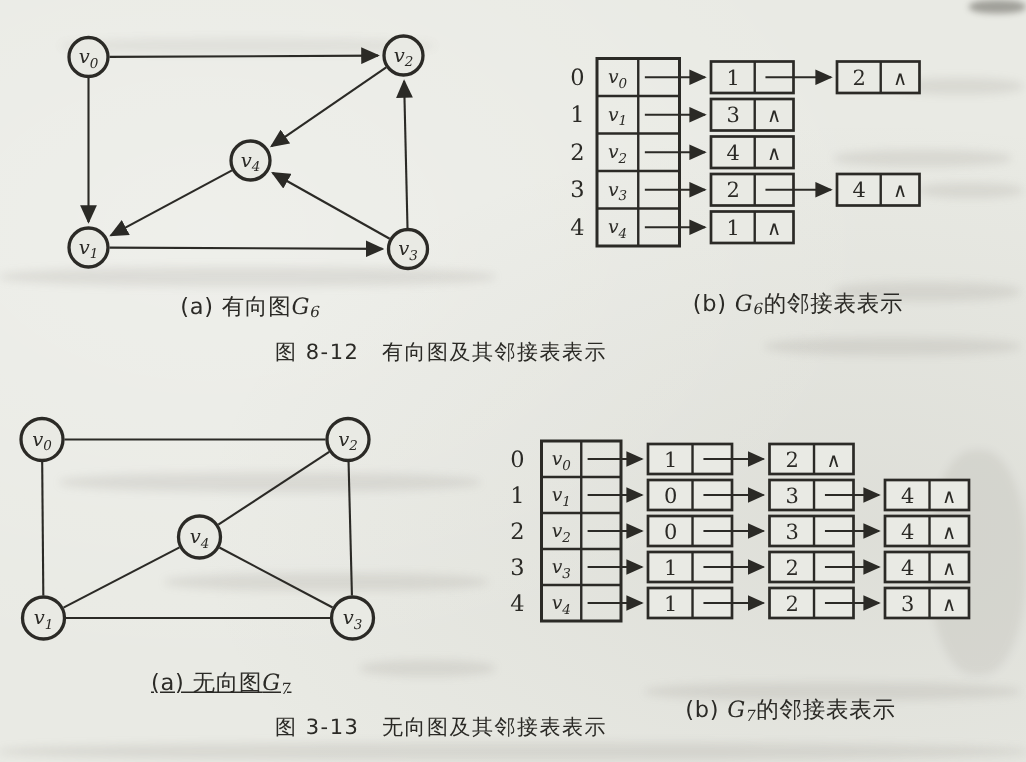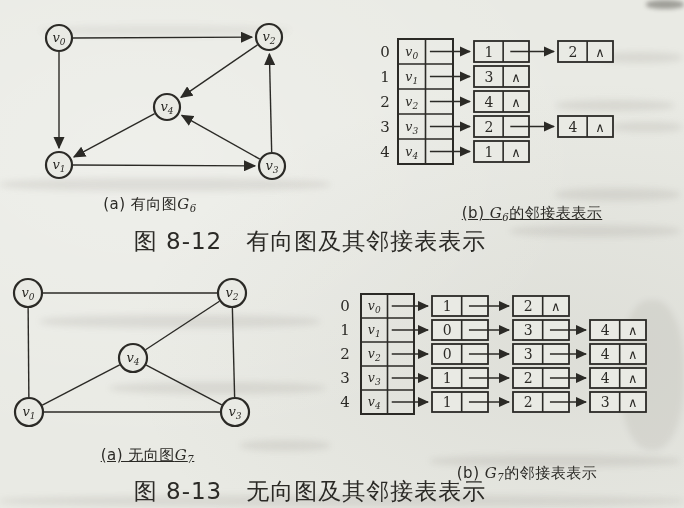--- a/index.html
+++ b/index.html
@@ -8,21 +8,21 @@
     background:#e9eae4;
     background-image:
       radial-gradient(ellipse at 20% 30%, rgba(255,255,255,0.25), rgba(0,0,0,0) 60%),
       radial-gradient(ellipse at 85% 70%, rgba(120,118,108,0.10), rgba(0,0,0,0) 55%);
     font-family:"DejaVu Sans", sans-serif;
     color:#2b2a26;
   }
   .smudge{position:absolute; background:rgba(125,122,112,0.15); filter:blur(3px); border-radius:45%; pointer-events:none;}
   .smudge.dark{background:rgba(70,68,62,0.45); filter:blur(2px);}
   .subcap{position:absolute; font-size:15px; text-align:center; letter-spacing:0.5px; white-space:nowrap;}
-  .figcap{position:absolute; left:16px; width:588px; font-size:23px; text-align:center; letter-spacing:1px; white-space:nowrap;}
+  .figcap{position:absolute; left:0; width:588px; font-size:14px; text-align:center; letter-spacing:1px; white-space:nowrap;}
   .math{font-family:"DejaVu Serif", serif; font-style:italic;}
   .msub{font-family:"DejaVu Serif", serif; font-style:italic; font-size:0.68em; vertical-align:-0.25em;}
   svg{position:absolute; overflow:visible;}
   svg text{font-family:"DejaVu Serif", serif; fill:#2b2a26;}
 </style>
 </head>
 <body>
 
 <div class="page">
 
@@ -117,24 +117,24 @@
         <text x="260.075" y="103.5" text-anchor="middle" font-size="13" font-family="DejaVu Sans, sans-serif">∧</text>
         <text x="45" y="128.5" text-anchor="middle" font-size="15">4</text>
         <text x="71.75" y="127.5" text-anchor="middle" font-size="12.5"><tspan font-style="italic">v</tspan><tspan dy="3" font-size="9" font-style="italic">4</tspan></text>
         <line x1="89.9" y1="123.5" x2="130" y2="123.5" stroke="#2b2a26" stroke-width="1.3" marker-end="url(#arr-l0)"></line>
         <rect x="134" y="113" width="55" height="21" fill="#e9eae4" stroke="#2b2a26" stroke-width="1.8"></rect>
         <line x1="163.15" y1="113" x2="163.15" y2="134" stroke="#2b2a26" stroke-width="1.6"></line>
         <text x="148.85" y="128.5" text-anchor="middle" font-size="14">1</text>
         <text x="176.075" y="128.5" text-anchor="middle" font-size="13" font-family="DejaVu Sans, sans-serif">∧</text>
       </svg>
 
-    <div class="subcap" style="left:0;top:195px;width:300px;">
+    <div class="subcap" style="left:17px;top:195px;width:300px;">
       <span>(a) 有向图</span><span class="math">G</span><span class="msub">6</span>
     </div>
-    <div class="subcap" style="left:392px;top:204px;width:280px;text-decoration:underline;">
+    <div class="subcap" style="left:392px;top:193px;width:280px;">
       <span>(b) </span><span class="math">G</span><span class="msub">6</span><span>的邻接表表示</span>
     </div>
     <div class="figcap" style="top:226px;">图 8-12　有向图及其邻接表表示</div>
   </section>
 
   <section>
     <svg id="graph-svg-1" style="left:8px;top:272px;" width="252" height="162" viewBox="0 0 252 162">
         <defs>
           <marker id="arr-g1" viewBox="0 0 10 9" refX="9" refY="4.5" markerWidth="9" markerHeight="8" orient="auto">
             <path d="M0,0 L10,4.5 L0,9 z" fill="#2b2a26"></path>
@@ -243,16 +243,16 @@
         <text x="269.12" y="125" text-anchor="middle" font-size="14">3</text>
         <text x="296.84000000000003" y="125" text-anchor="middle" font-size="13" font-family="DejaVu Sans, sans-serif">∧</text>
       </svg>
 
     <div class="subcap" style="left:0px;top:446px;width:295px;text-decoration:underline;">
       <span>(a) 无向图</span><span class="math">G</span><span class="msub">7</span>
     </div>
     <div class="subcap" style="left:387px;top:464px;width:280px;">
       <span>(b) </span><span class="math">G</span><span class="msub">7</span><span>的邻接表表示</span>
     </div>
-    <div class="figcap" style="top:476px;">图 8-13　无向图及其邻接表表示</div>
+    <div class="figcap" style="top:476px;">图 3-13　无向图及其邻接表表示</div>
   </section>
 
 </div>
 
 </body></html>

